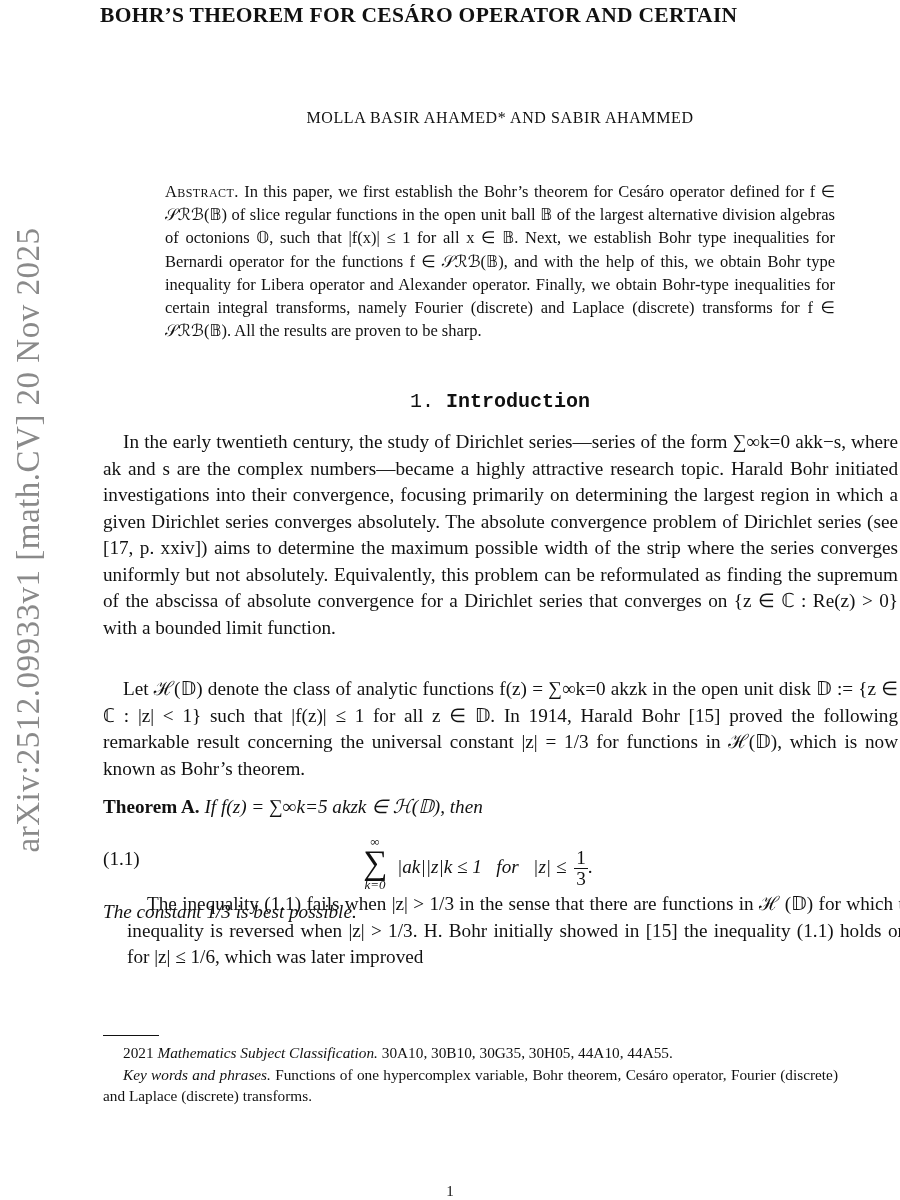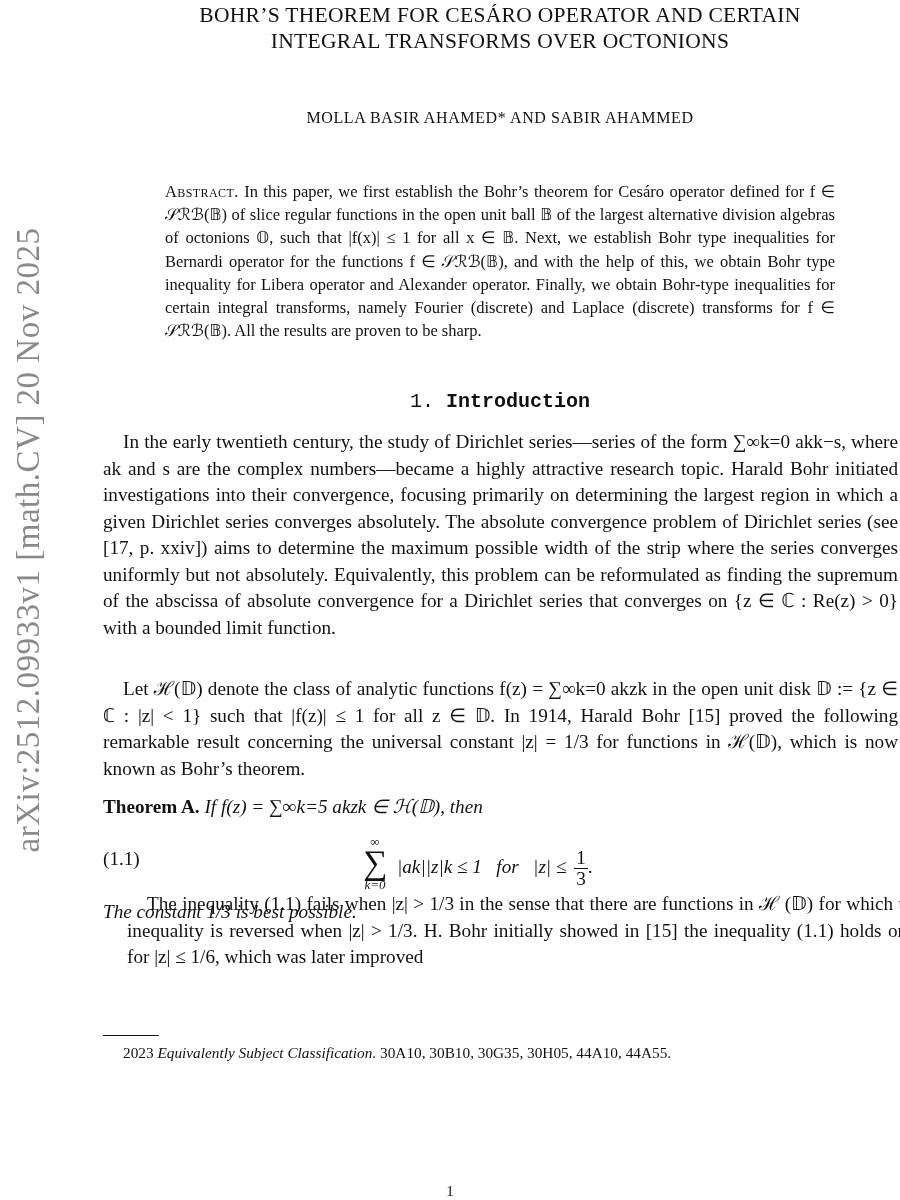--- a/index.html
+++ b/index.html
@@ -12,22 +12,22 @@
     position: absolute; left: -350px; top: 520px;
     width: 760px; height: 40px;
     transform: rotate(-90deg);
     transform-origin: center center;
     font-family: "Liberation Serif", serif;
     font-size: 33px; color: #8a8a8a; text-align: center;
     letter-spacing: 0.5px; white-space: nowrap;
   }
   .title {
     position: absolute; left: 100px; top: 2px; width: 800px;
-    text-align: center; font-family: "Liberation Serif", serif;
-    font-weight: normal; font-size: 21.5px; line-height: 26px; letter-spacing: 0.3px;
+    font-family: "Liberation Serif", serif;
+    font-weight: bold; font-size: 21.5px; line-height: 26px; letter-spacing: 0.3px;
   }
   .authors {
     position: absolute; left: 100px; top: 86px; width: 800px; text-align: center;
     font-family: "Liberation Serif", serif; font-size: 16px; letter-spacing: 0.6px; margin-top: 23px;
   }
   .abstract {
     position: absolute; left: 165px; top: 180px; width: 670px;
     font-family: "Liberation Serif", serif; font-size: 16.5px; line-height: 23.2px;
     text-align: justify;
   }
@@ -88,21 +88,20 @@
   }
   .m { font-style: italic; }
 </style>
 </head>
 <body>
 
 <div class="arxiv-stamp">arXiv:2512.09933v1  [math.CV]  20 Nov 2025</div>
 
 <div class="title">
   <div>BOHR’S THEOREM FOR CESÁRO OPERATOR AND CERTAIN</div>
-  <div>INTEGRAL TRANSFORMS OVER OCTONIONS</div>
 </div>
 
 <div class="authors">MOLLA BASIR AHAMED* AND SABIR AHAMMED</div>
 
 <div class="abstract">
   <span class="label">Abstract.</span>
   <span>In this paper, we first establish the Bohr’s theorem for Cesáro operator defined for f ∈ 𝒮ℛℬ(𝔹) of slice regular functions in the open unit ball 𝔹 of the largest alternative division algebras of octonions 𝕆, such that |f(x)| ≤ 1 for all x ∈ 𝔹. Next, we establish Bohr type inequalities for Bernardi operator for the functions f ∈ 𝒮ℛℬ(𝔹), and with the help of this, we obtain Bohr type inequality for Libera operator and Alexander operator.  Finally, we obtain Bohr-type inequalities for certain integral transforms, namely Fourier (discrete) and Laplace (discrete) transforms for f ∈ 𝒮ℛℬ(𝔹). All the results are proven to be sharp.</span>
 </div>
 
 <div class="section-heading">
@@ -139,19 +138,23 @@
 </div>
 
 <div class="constant-note">The constant 1/3 is best possible.</div>
 
 <div class="para p3">The inequality (1.1) fails when |z| &gt; 1/3 in the sense that there are functions in ℋ (𝔻) for which the inequality is reversed when |z| &gt; 1/3.  H. Bohr initially showed in [15] the inequality (1.1) holds only for |z| ≤ 1/6, which was later improved</div>
 
 <div class="footnote-rule"></div>
 
 <div class="footnotes">
   <div class="fn">
-    <span>2023</span>
-    <i>Equivalently Subject Classification.</i>
+    <span>2021</span>
+    <i>Mathematics Subject Classification.</i>
     <span>30A10, 30B10, 30G35, 30H05, 44A10, 44A55.</span>
+  </div>
+  <div class="fn">
+    <i>Key words and phrases.</i>
+    <span>Functions of one hypercomplex variable, Bohr theorem, Cesáro operator, Fourier (discrete) and Laplace (discrete) transforms.</span>
   </div>
 </div>
 
 <div class="page-number">1</div>
 
 </body></html>

